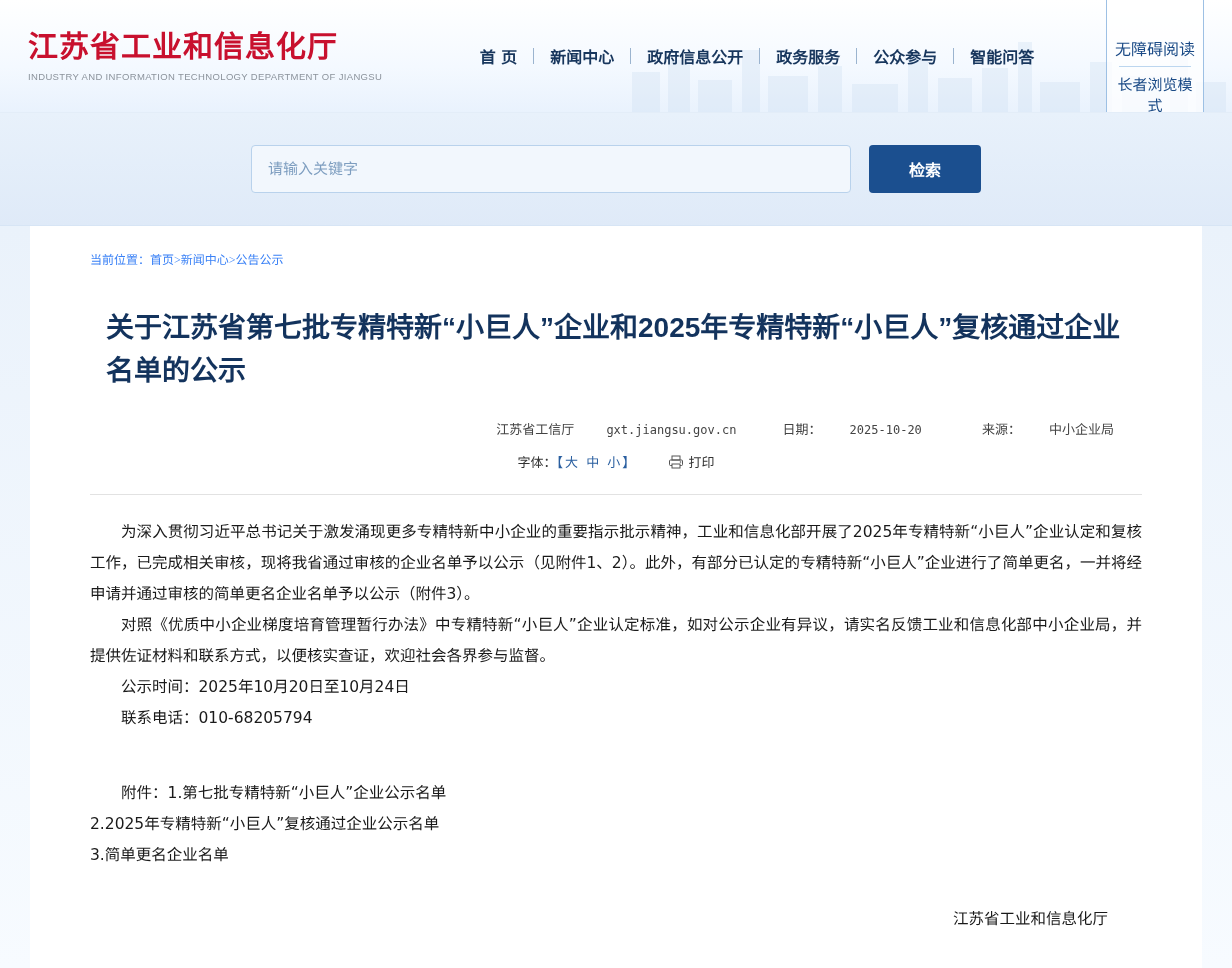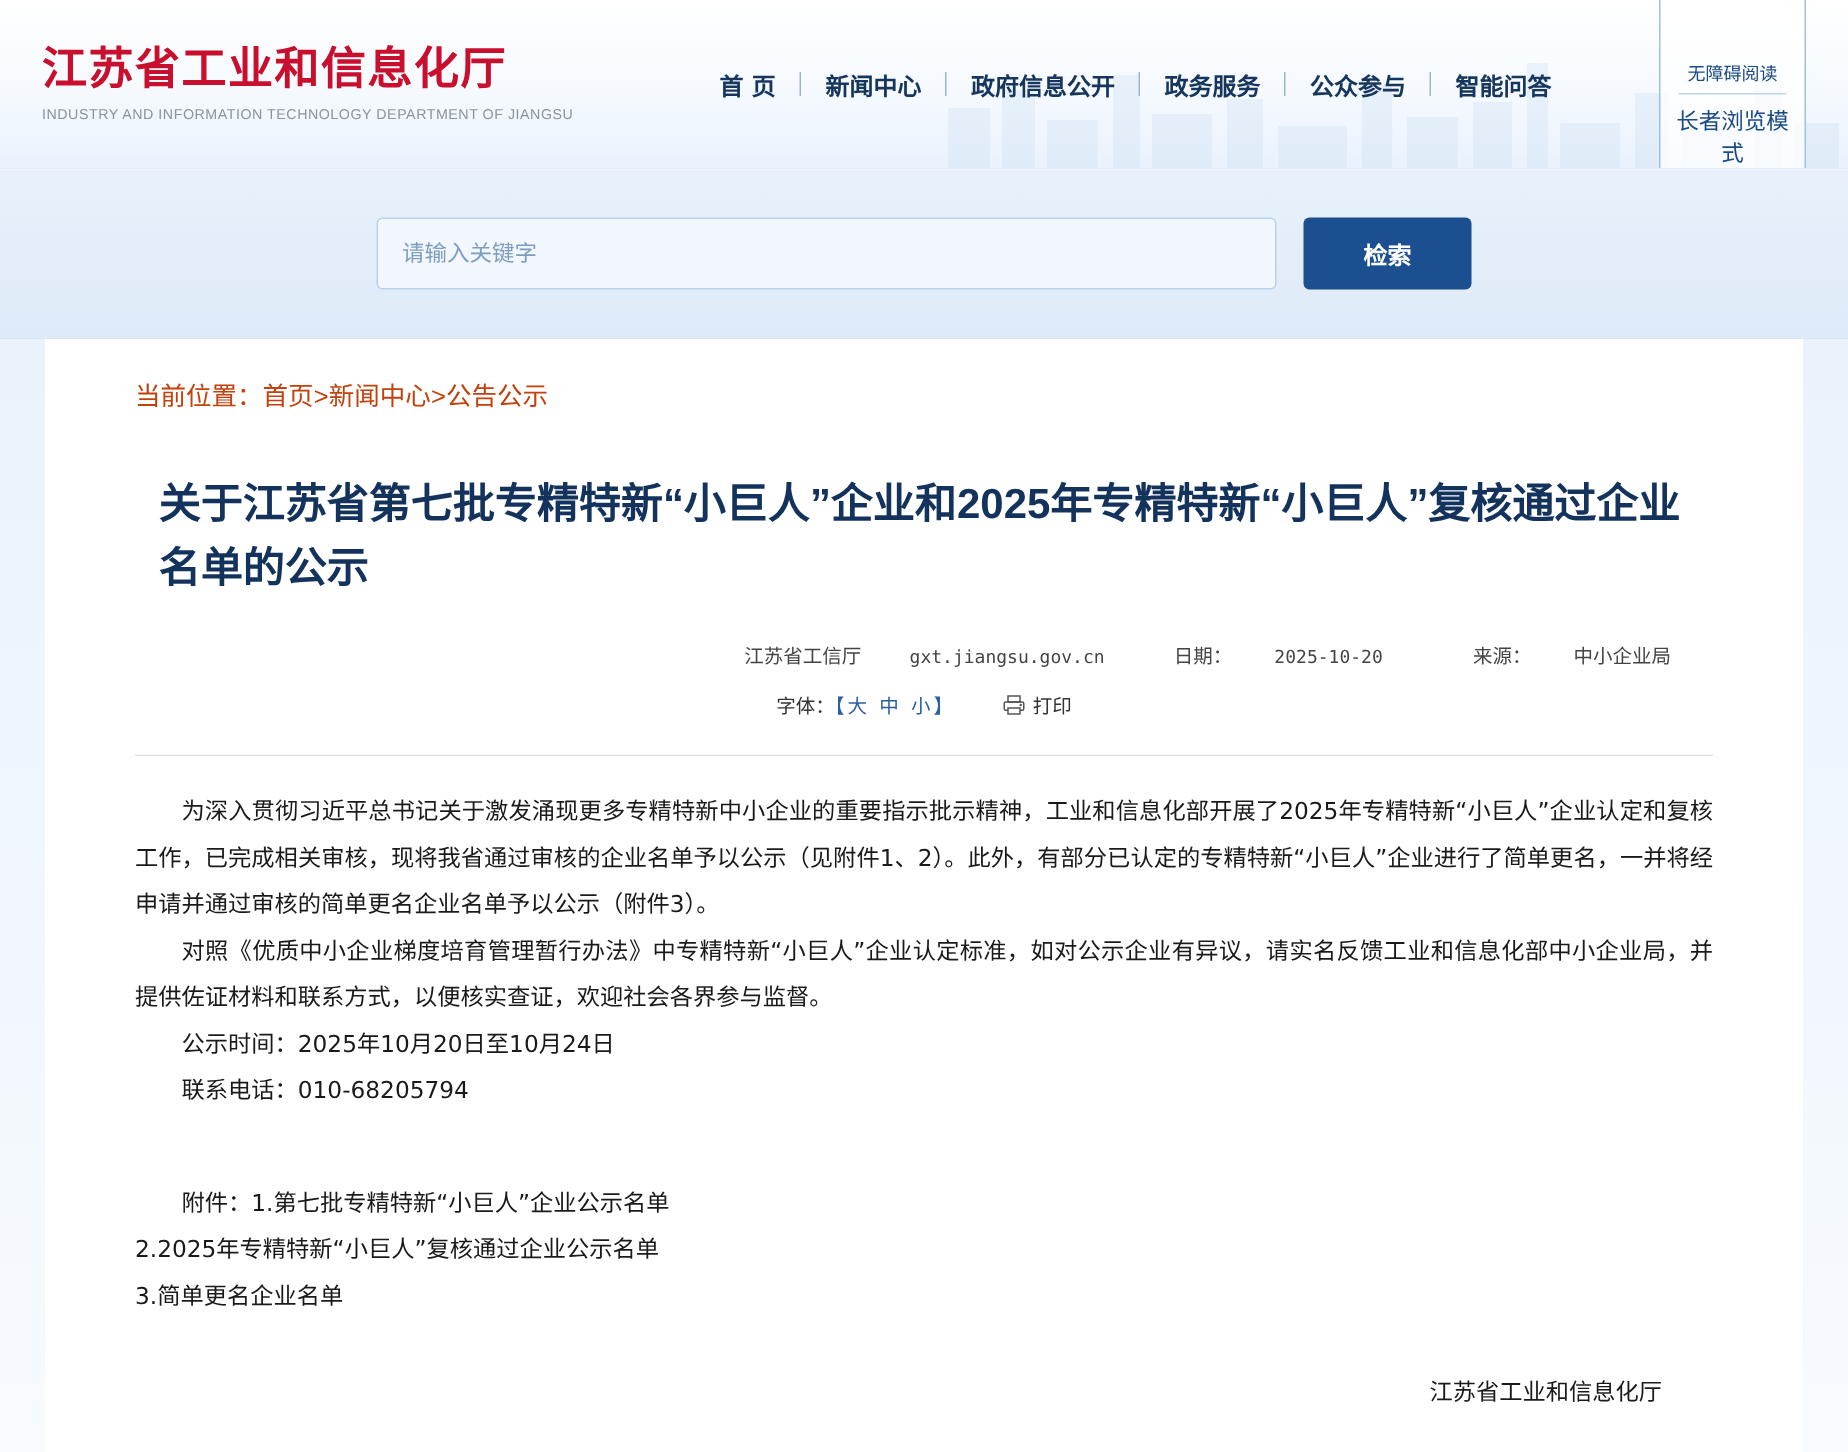--- a/index.html
+++ b/index.html
@@ -78,21 +78,21 @@
   .access-box {
     width: 98px;
     border: 1px solid #9dc0e4;
     border-radius: 3px;
     background: rgba(255,255,255,.75);
     padding: 7px 4px;
     text-align: center;
     z-index: 2;
     flex: none;
   }
-  .access-line1 { font-size: 12px; color: #1a4a86; margin-top: 38px; }
+  .access-line1 { font-size: 16px; color: #1a4a86; margin-top: 38px; }
   .access-div { height: 1px; background: #bcd6ef; margin: 6px 8px; }
   .access-line2 { font-size: 15px; color: #1a4a86; }
 
   
   .search-band {
     position: relative;
     width: 1232px;
     height: 113px;
     background: linear-gradient(180deg, #e8f1fb 0%, #dfeaf8 100%);
     display: flex;
@@ -143,24 +143,24 @@
   .page-bg-left { left: 0; }
   .page-bg-right { right: 0; }
 
   .content-card {
     position: absolute;
     left: 30px; right: 30px; top: 0; bottom: 0;
     background: #ffffff;
     padding: 0 60px;
   }
   .breadcrumb {
-    font-size: 17px;
-    color: #c2410c;
+    font-size: 12px;
+    color: #3b82f6;
     padding: 24px 0 0 0;
-    font-family: Liberation Mono, monospace;
+    font-family: Liberation Serif, serif;
   }
   .article-title {
     text-align: left;
     font-size: 28px;
     font-weight: bold;
     color: #13335d;
     line-height: 1.55;
     margin: 38px 0 0 16px;
     font-family: Liberation Sans, sans-serif;
   }

